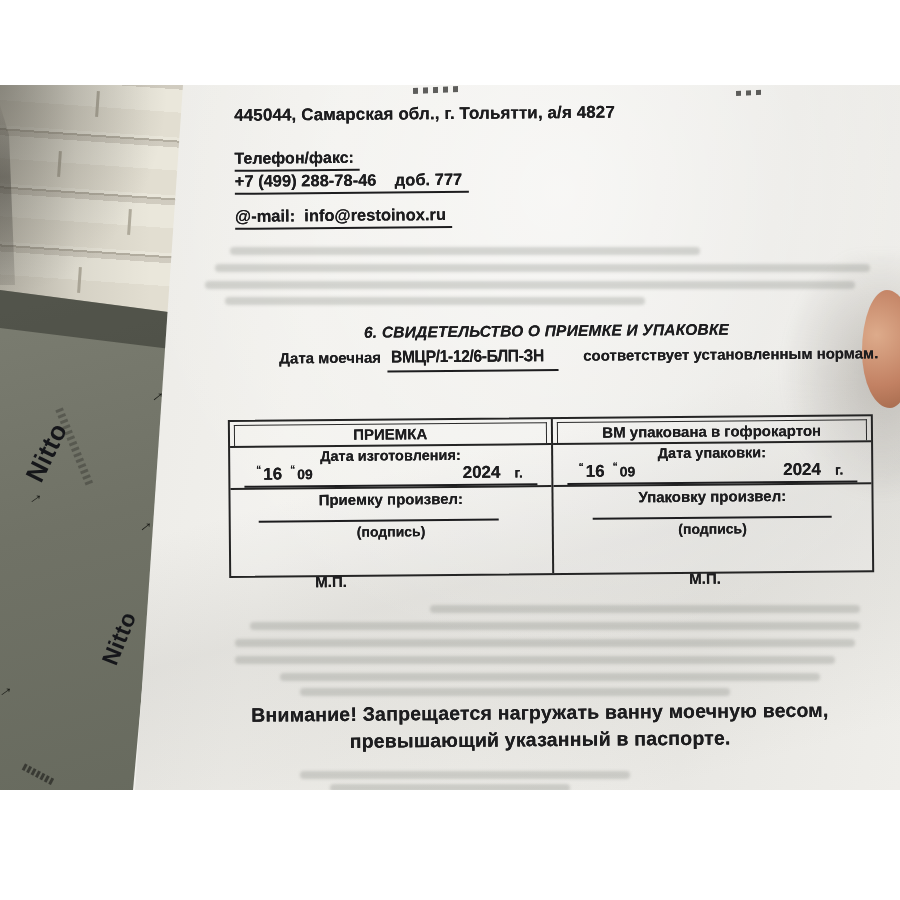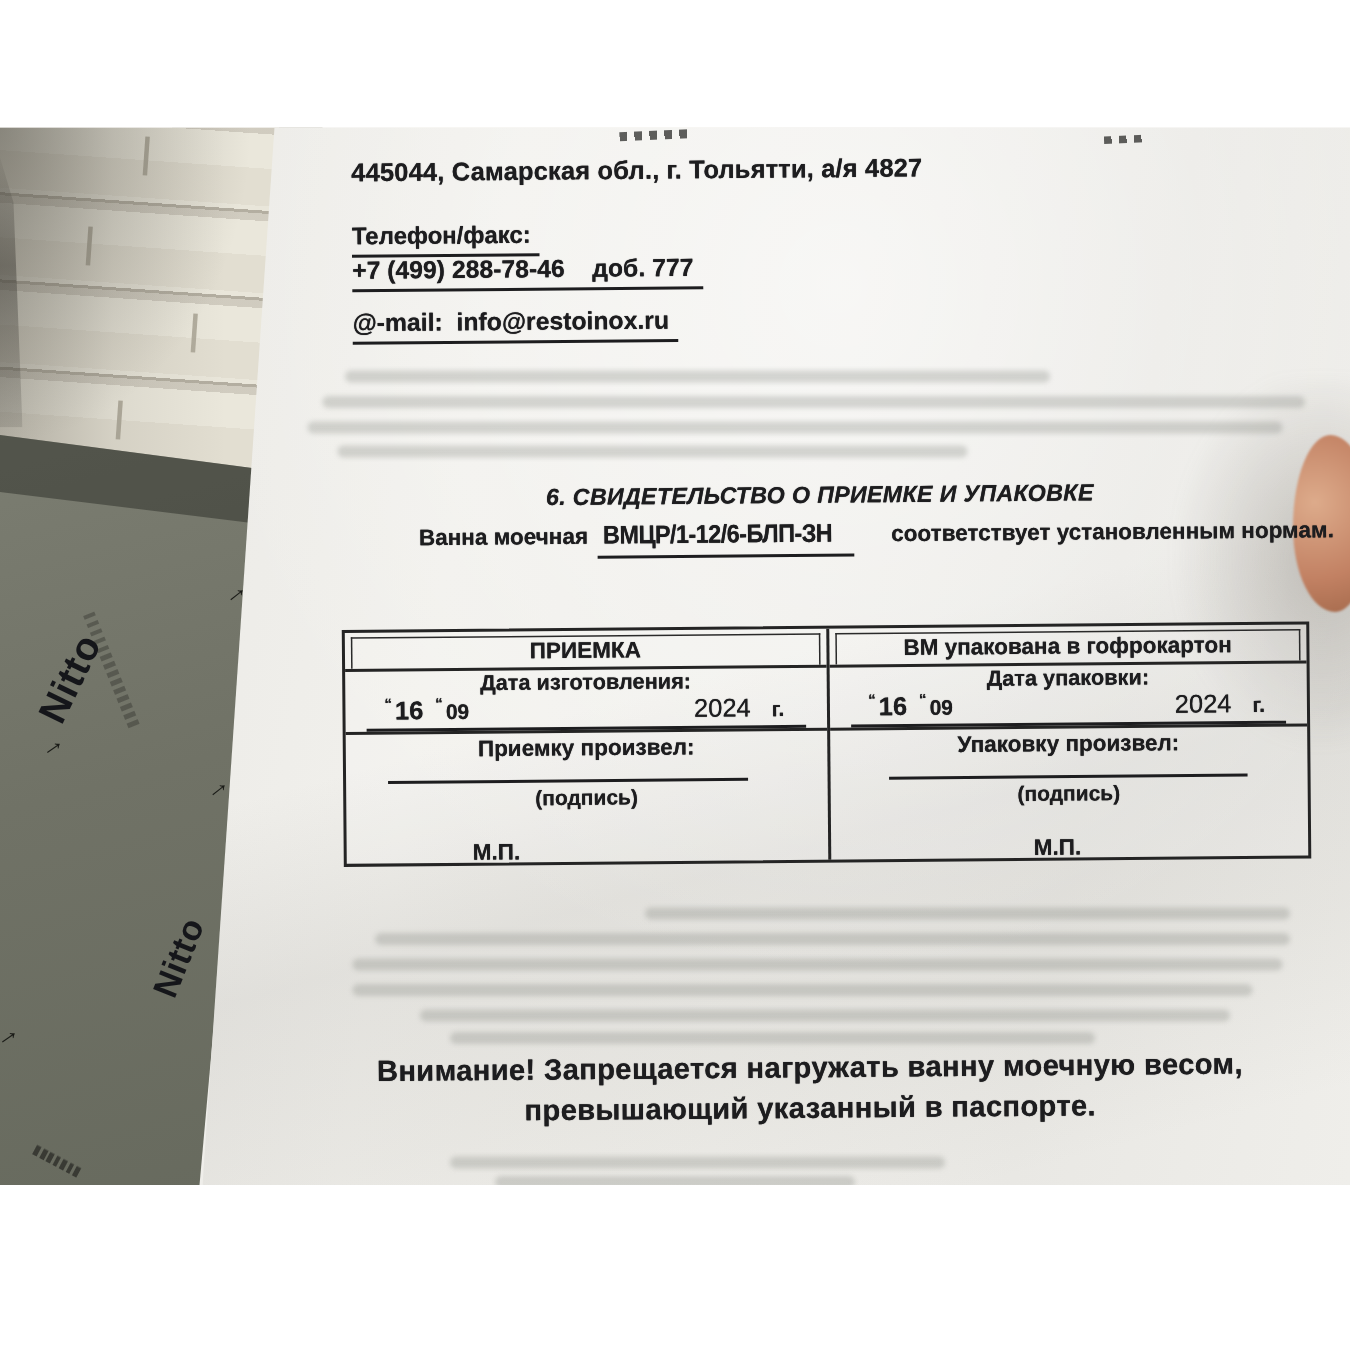--- a/index.html
+++ b/index.html
@@ -96,27 +96,27 @@
   .thead{margin:3px 4px 0 4px;border:1.5px solid #2a2a2a;border-bottom:none;text-align:center;
     font-size:15px;font-weight:700;padding:1px 0 2px;}
   .hr2{border-bottom:2px solid #242424;}
   .date-cell{border-bottom:2px solid #242424;padding:1px 8px 0;}
   .date-label{text-align:center;font-size:14.5px;font-weight:700;}
   .date-line{display:flex;align-items:baseline;border-bottom:2px solid #1d1d1f;margin:0 6px;padding:0 4px 1px;}
   .q{font-size:10px;font-weight:700;position:relative;top:-7px;margin:0 2px 0 8px;}
   .d-day{font-size:17px;font-weight:700;}
   .d-month{font-size:14px;font-weight:700;}
   .d-gap{flex:1;}
-  .d-year{font-size:17px;font-weight:400;}
+  .d-year{font-size:17px;font-weight:700;}
   .d-suf{font-size:14px;font-weight:700;margin-left:14px;margin-right:10px;}
   .prod-cell{padding:2px 10px 0;height:84px;}
   .prod-label{text-align:center;font-size:15px;font-weight:700;}
   .sig-line{border-bottom:2px solid #1d1d1f;width:80%;margin:12px auto 2px;}
   .sig-cap{text-align:center;font-size:14px;font-weight:700;}
-  .mp{position:absolute;top:474px;font-size:15px;font-weight:700;}
+  .mp{position:absolute;top:487px;font-size:15px;font-weight:700;}
   .mp-left{left:314px;} .mp-right{left:688px;}
 
   .warning{position:absolute;left:205px;top:615px;width:665px;text-align:center;
     font-size:19.5px;font-weight:700;line-height:27px;letter-spacing:.2px;}
 </style>
 </head>
 <body>
 
 <div class="stage">
   <div class="photo">
@@ -162,21 +162,21 @@
       <div class="frag f2"></div>
 
       <div class="addr">445044, Самарская обл., г. Тольятти, а/я 4827</div>
       <div class="tel-label"><span class="ul">Телефон/факс:</span></div>
       <div class="tel-value"><span class="ul">+7 (499) 288-78-46    доб. 777</span></div>
       <div class="email"><span class="ul">@-mail:  info@restoinox.ru</span></div>
 
       <div class="sec-title">6. СВИДЕТЕЛЬСТВО О ПРИЕМКЕ И УПАКОВКЕ</div>
 
       <div class="accept-line">
-        <span class="accept-prefix">Ванна моечная</span>
+        <span class="accept-prefix">Дата моечная</span>
         <span class="model">ВМЦР/1-12/6-БЛП-ЗН</span>
         <span class="accept-suffix">соответствует установленным нормам.</span>
       </div>
 
       <div class="accept-table">
 
         <div class="tcol left">
           <div class="thead">ПРИЕМКА</div>
           <div class="hr2"></div>
           <div class="date-cell">

